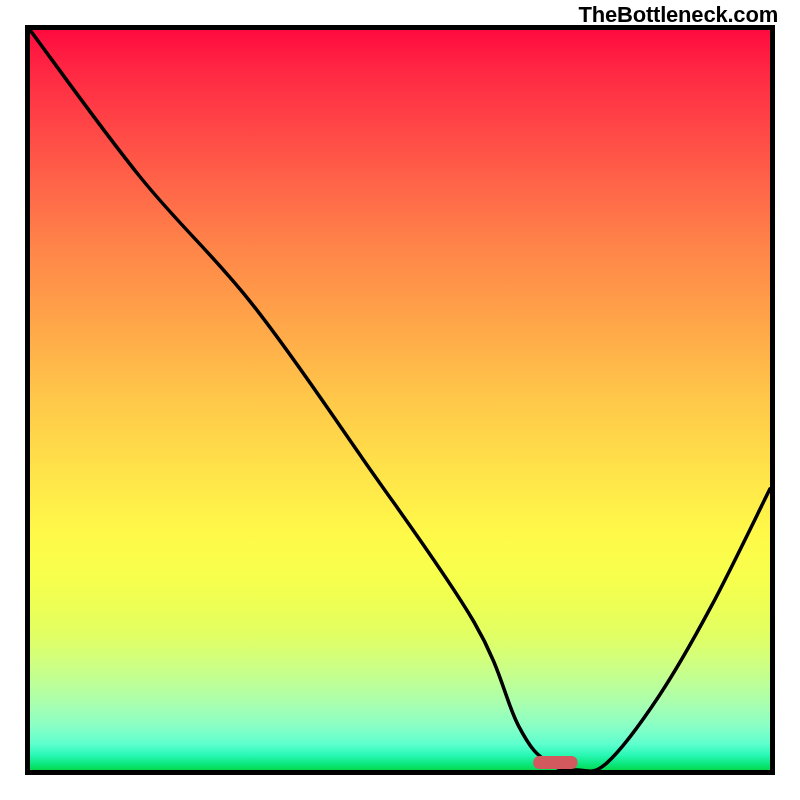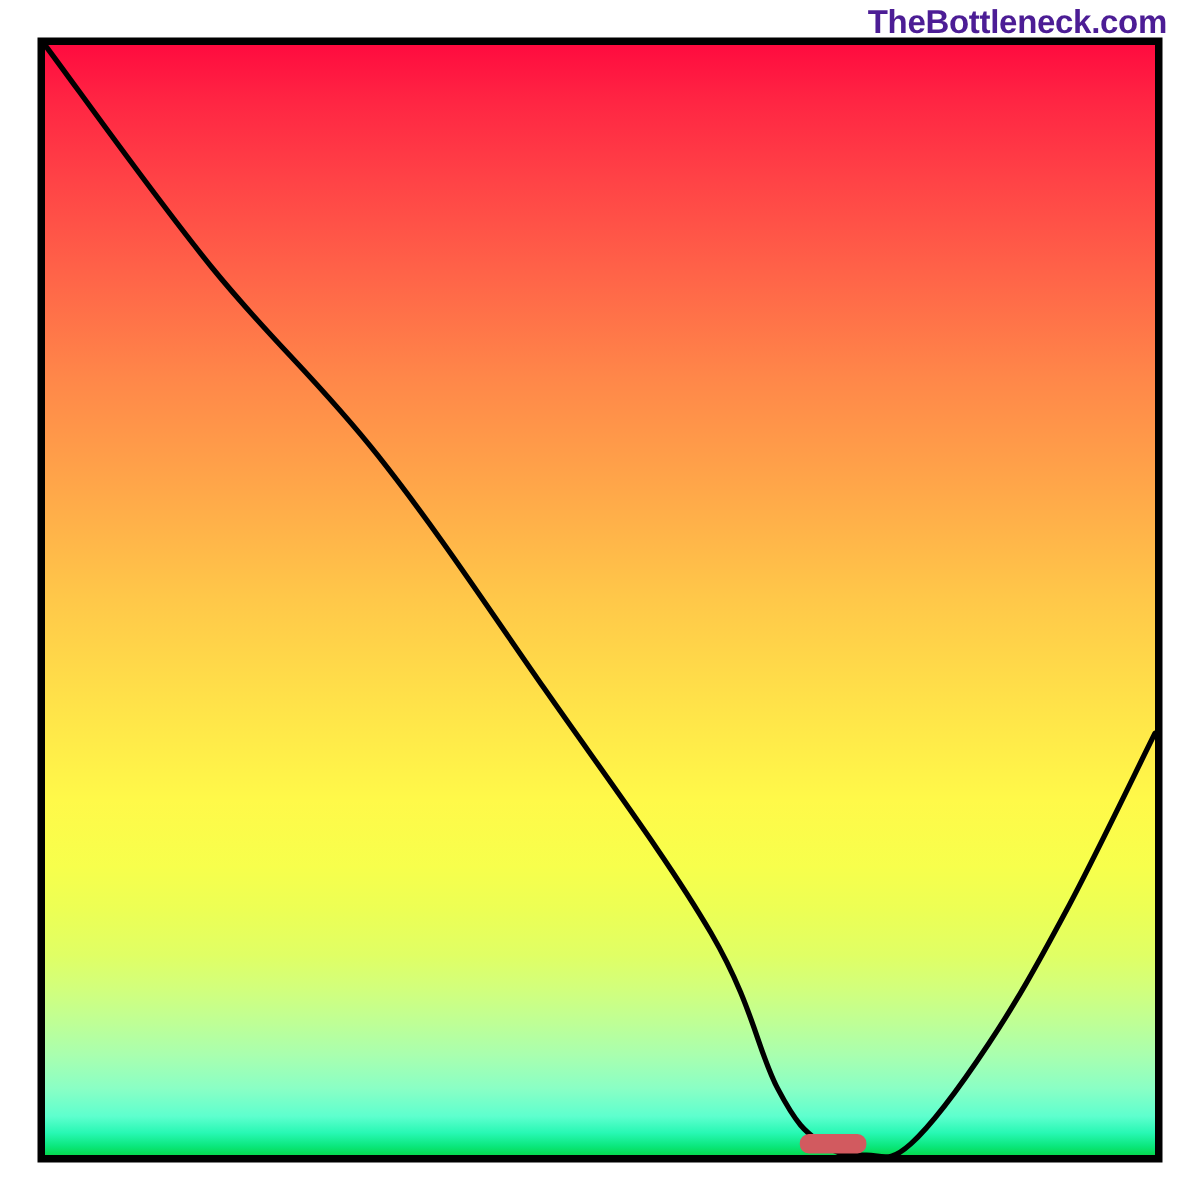--- a/index.html
+++ b/index.html
@@ -63,21 +63,21 @@
   .marker {
     fill: #d25a5f;
   }
   .watermark {
     position: absolute;
     top: 2px;
     right: 22px;
     font-family: Arial, Helvetica, sans-serif;
     font-size: 22px;
     font-weight: 600;
-    color: #4c1d95;
+    color: #000000;
     letter-spacing: -0.2px;
   }
 </style>
 </head>
 <body>
 
 <div class="watermark">TheBottleneck.com</div>
 
 <div class="frame">
   <div class="gradient"></div>

